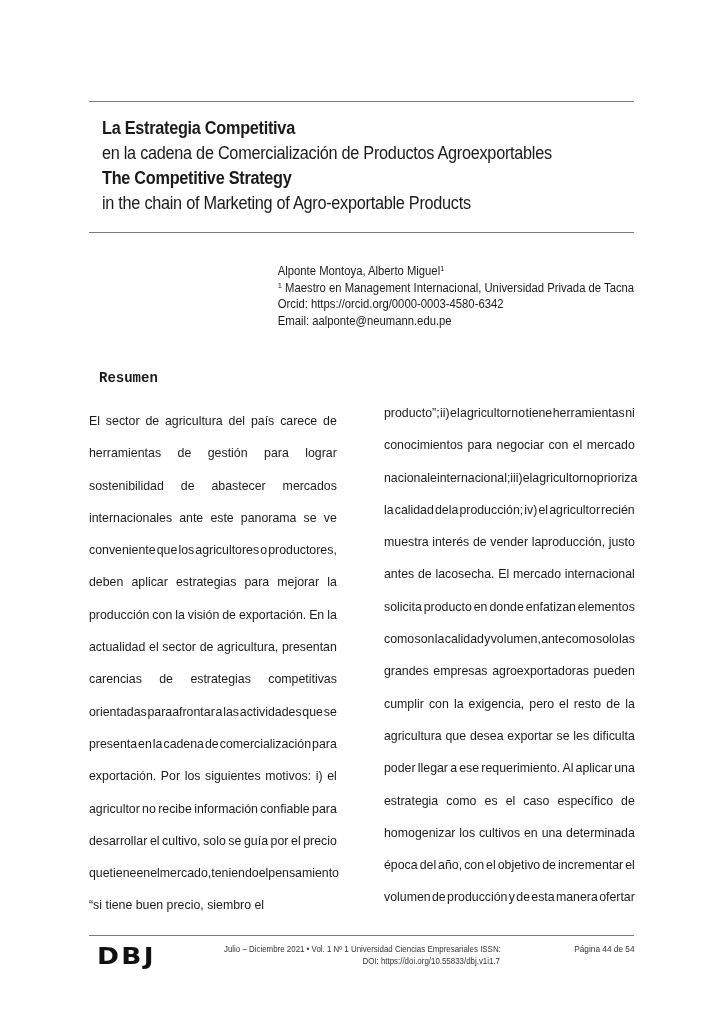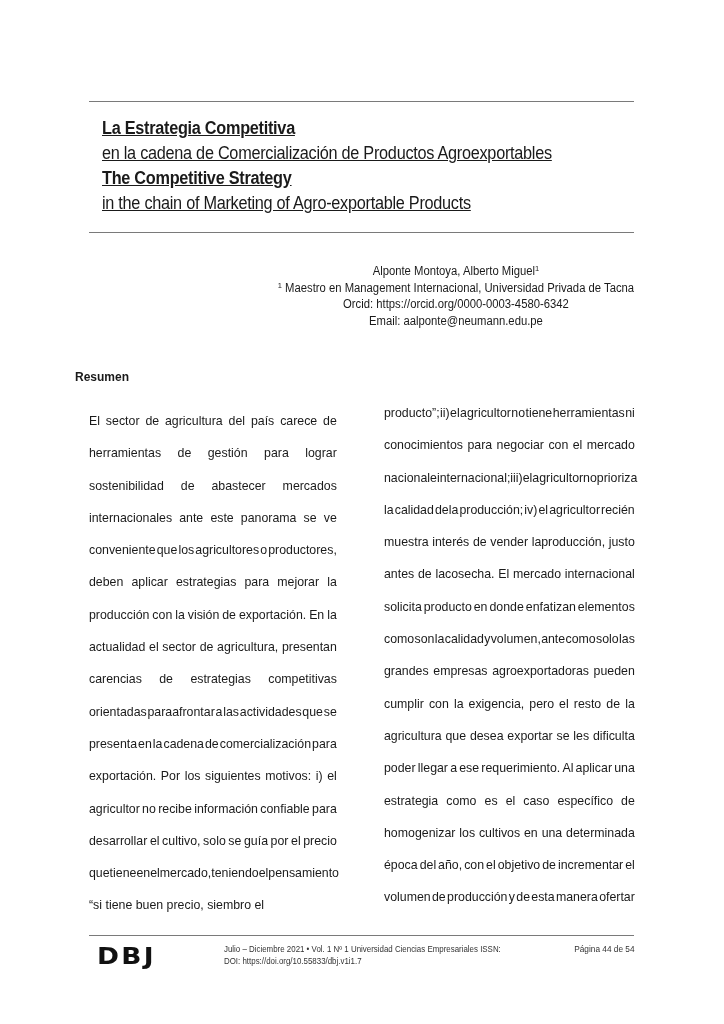--- a/index.html
+++ b/index.html
@@ -1,33 +1,33 @@
 <!DOCTYPE html>
 <html><head>
 <meta charset="utf-8">
 <style>
   html, body { margin: 0; padding: 0; background: #ffffff; }
   body { width: 724px; height: 1024px; position: relative; overflow: hidden;
          font-family: "Liberation Sans", sans-serif; color: #1a1a1a; }
   .rule { position: absolute; left: 89px; width: 545px; height: 1px; background: #7a7a7a; }
-  .title-block { position: absolute; left: 102px; top: 116px; width: 540px; text-decoration: underline; }
+  .title-block { position: absolute; left: 102px; top: 116px; width: 540px; }
   .title-block div { font-size: 17.5px; line-height: 25px; letter-spacing: -0.3px; transform: scaleX(0.93); transform-origin: left; white-space: nowrap; }
   .title-block .bold { font-weight: bold; }
-  .authors { position: absolute; right: 90px; top: 263px; text-align: center; font-size: 12px; line-height: 16.5px; }
+  .authors { position: absolute; right: 90px; top: 263px; text-align: left; font-size: 12px; line-height: 16.5px; }
   .authors div { transform: scaleX(0.94); transform-origin: right; white-space: nowrap; }
   .authors sup { font-size: 8px; vertical-align: 4px; line-height: 0; }
-  .resumen-heading { position: absolute; left: 75px; top: 370px; font-size: 12px; font-weight: bold; }
+  .resumen-heading { position: absolute; left: 99px; top: 370px; font-size: 14px; font-weight: bold; font-family: Liberation Mono, monospace; }
   .col { position: absolute; top: 405px; font-size: 13px; line-height: 32.3px; }
   .col .line { display: flex; justify-content: space-between; white-space: nowrap; transform: scaleX(0.95); transform-origin: left; width: 105.2%; }
   .col .line.last { justify-content: flex-start; }
   .col-left { left: 89px; width: 248px; }
   .col-right { left: 384px; top: 397px; width: 251px; }
   .footer-rule { top: 935px; }
   .logo { position: absolute; left: 97px; top: 943px; font-family: "DejaVu Sans", sans-serif; font-weight: bold; font-size: 23px; letter-spacing: 2px; color: #111; transform: scaleX(1.15); transform-origin: left; }
-  .footer-center { position: absolute; left: 212px; top: 943px; width: 300px; text-align: left; font-size: 8.6px; line-height: 12px; color: #333; }
+  .footer-center { position: absolute; left: 212px; top: 943px; width: 300px; text-align: right; font-size: 8.6px; line-height: 12px; color: #333; }
   .footer-center div { white-space: nowrap; transform: scaleX(0.92); }
   .page-num { position: absolute; right: 89px; top: 944px; font-size: 9px; color: #333; transform: scaleX(0.92); transform-origin: right; white-space: nowrap; }
 </style>
 </head>
 <body>
 
 <div class="rule" style="top:101px;"></div>
 
 <div class="title-block">
   <div class="bold">La Estrategia Competitiva</div>

